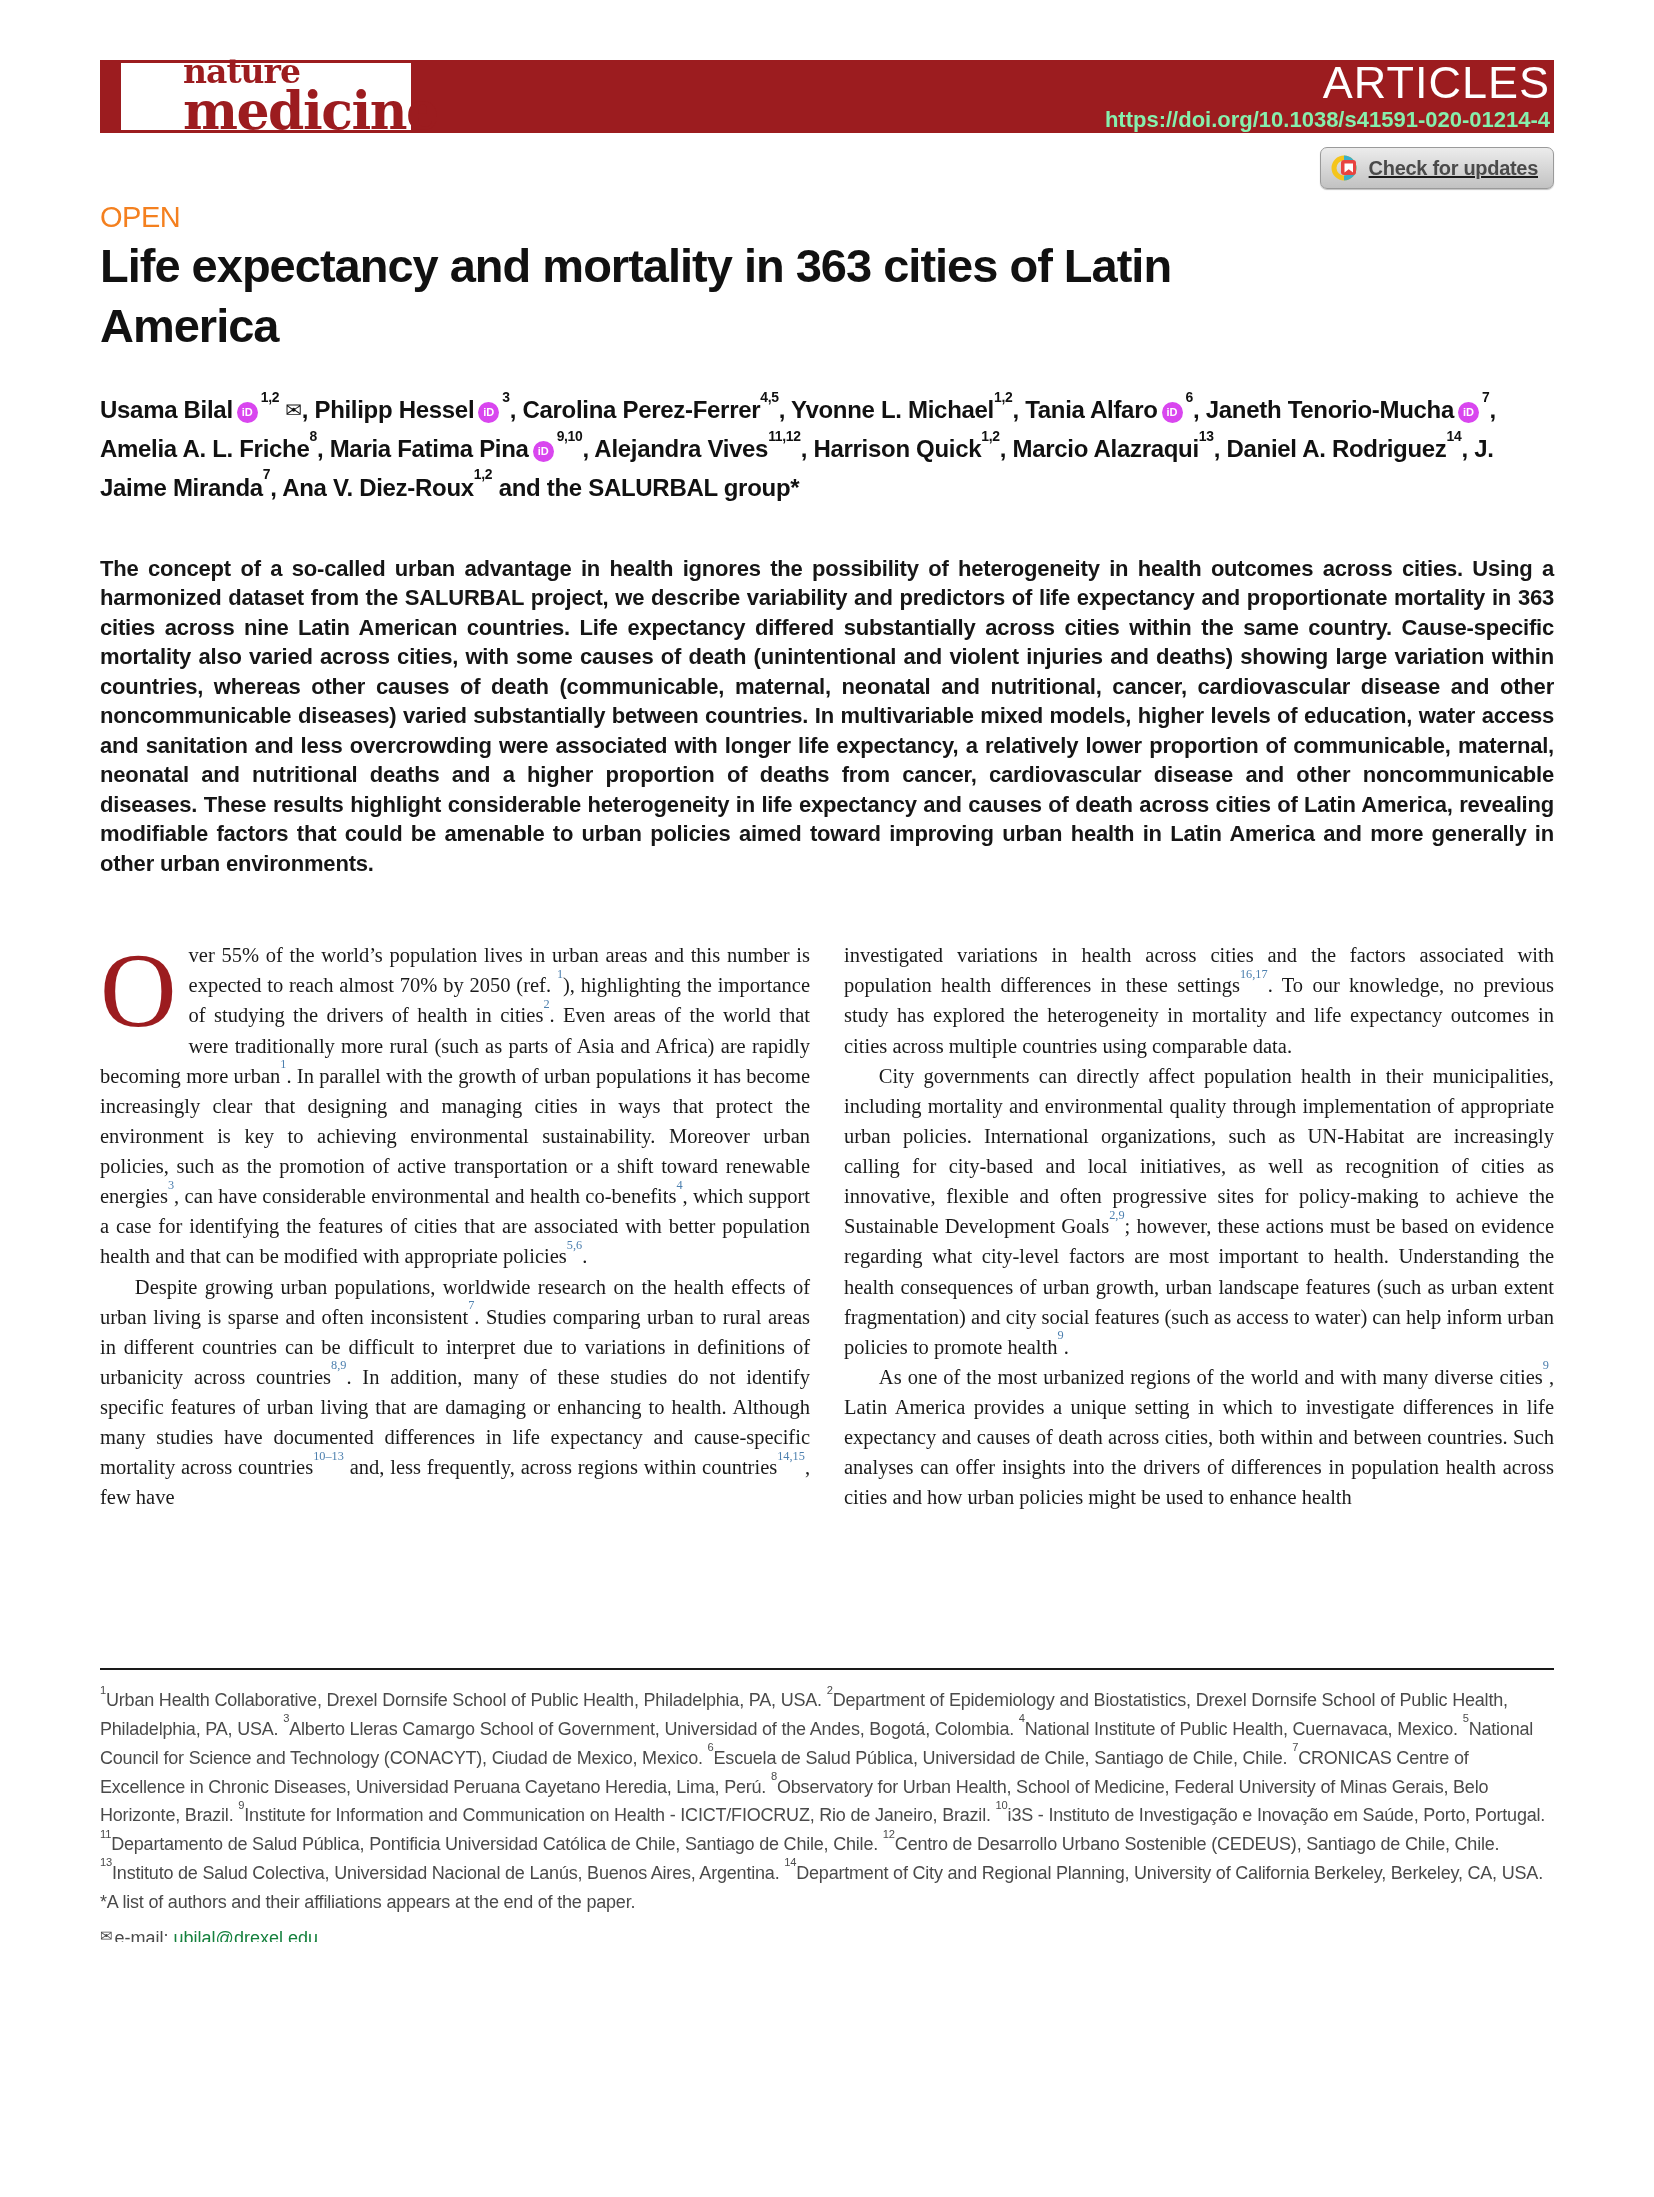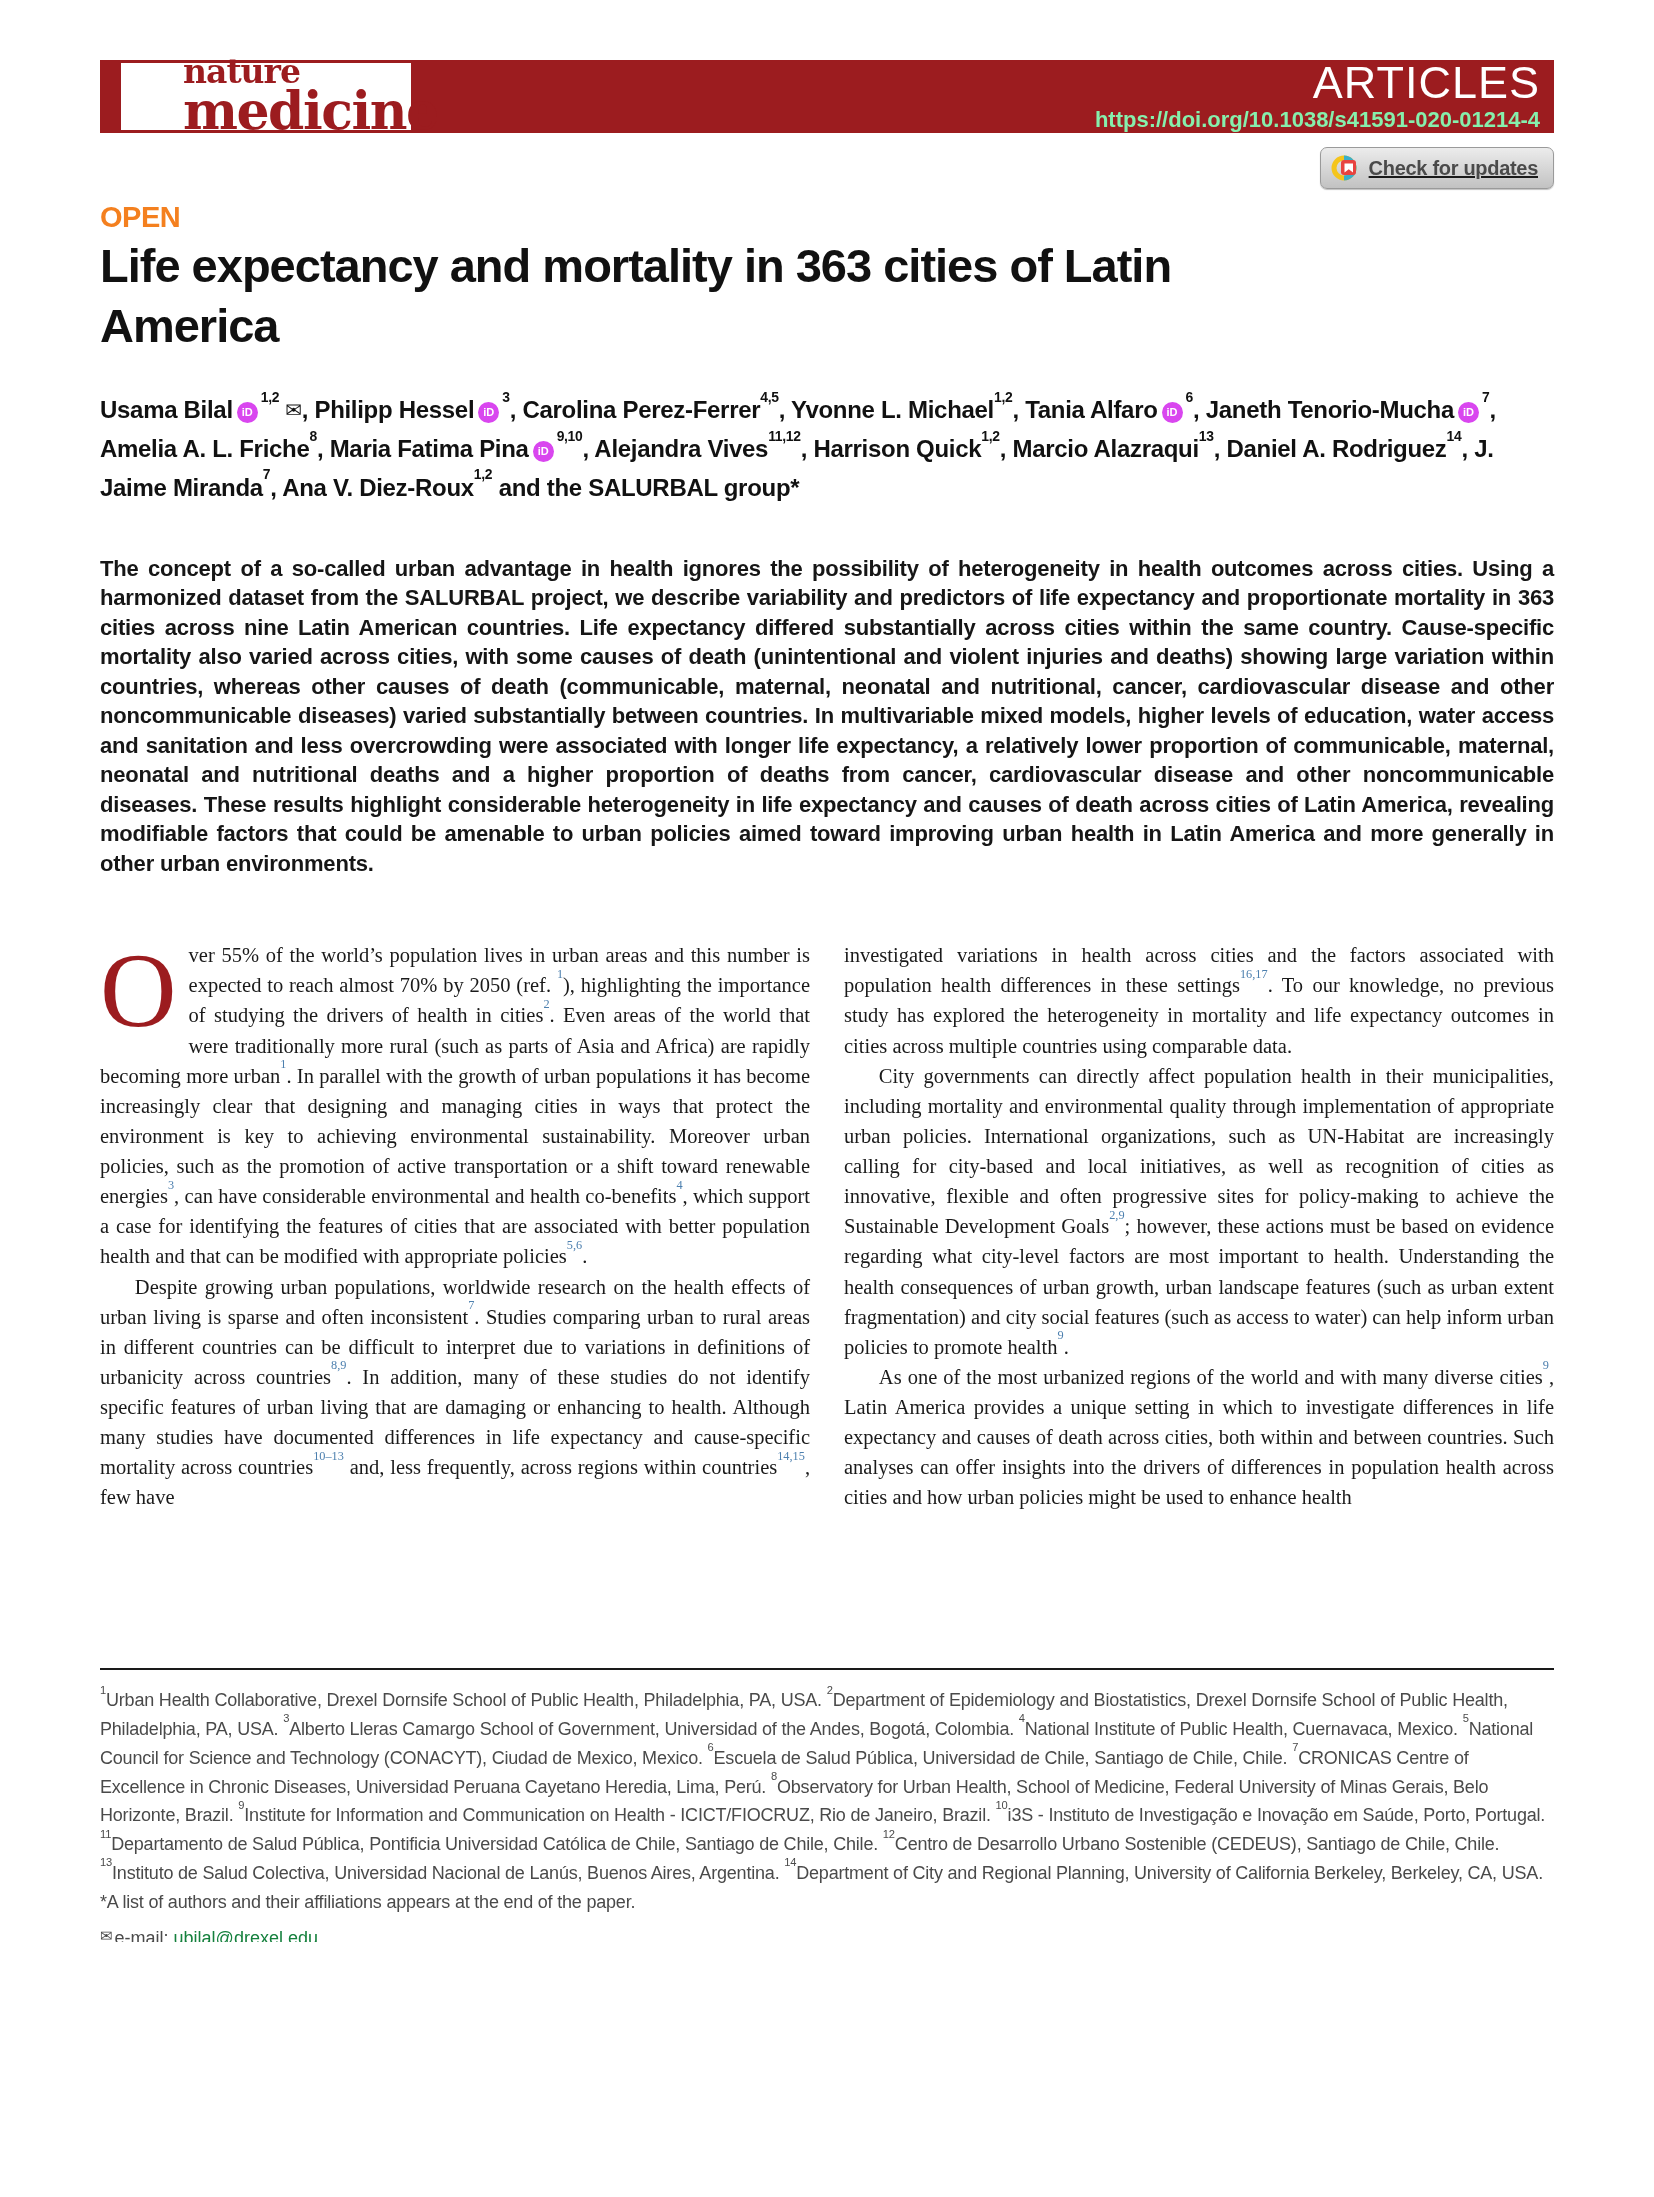--- a/index.html
+++ b/index.html
@@ -32,21 +32,21 @@
   .logo-line1{
     font-family:"DejaVu Serif",serif;font-weight:700;
     font-size:33px;line-height:0.85;color:#9C1C1F;letter-spacing:-1px;
   }
   .logo-line2{
     font-family:"DejaVu Serif",serif;font-weight:700;
     font-size:52px;line-height:0.95;color:#9C1C1F;letter-spacing:-1.5px;
   }
   .banner-right{
     display:flex;flex-direction:column;align-items:flex-end;
-    padding-right:14px;gap:2px;
+    padding-right:4px;gap:2px;
   }
   .articles{
     font-family:"Liberation Sans",sans-serif;
     font-size:45px;line-height:1.0;color:#ffffff;
     font-weight:500;letter-spacing:1px;
   }
   .doi{
     font-family:"Liberation Sans",sans-serif;
     font-size:22px;color:#86efac;text-decoration:none;font-weight:600;
   }
@@ -62,21 +62,21 @@
     text-decoration:underline;
   }
   .check-badge span{
     font-family:"Liberation Sans",sans-serif;
     font-weight:700;font-size:20px;color:#4a4a4a;letter-spacing:-0.3px;
   }
   
   .open-label{
     margin-top:12px;
     font-family:"Liberation Sans",sans-serif;
-    font-weight:700;font-size:29px;color:#F4801F;letter-spacing:-0.5px;
+    font-weight:400;font-size:29px;color:#F4801F;letter-spacing:-0.5px;
   }
   .title{
     margin:2px 0 0 0;
     font-family:"Liberation Sans",sans-serif;
     font-weight:700;font-size:47px;line-height:1.27;
     color:#111111;letter-spacing:-1px;
     max-width:1100px;
   }
   
   .authors{

